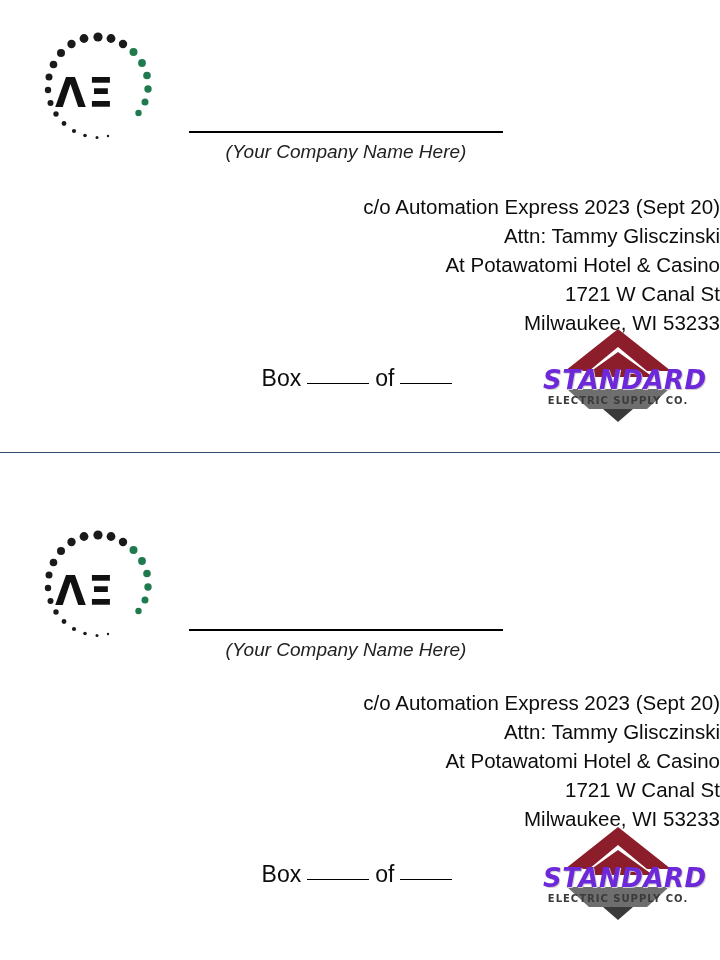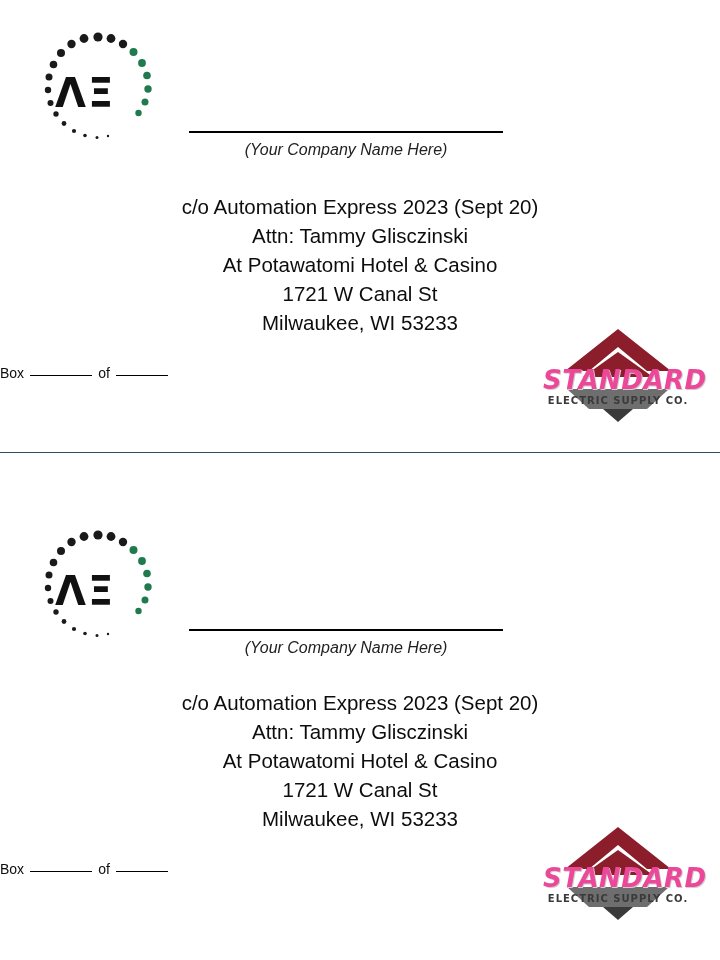--- a/index.html
+++ b/index.html
@@ -69,43 +69,43 @@
     height: 2px;
     background: #000000;
     width: 314px;
   }
   .company-caption {
     position: absolute;
     width: 314px;
     text-align: center;
     font-family: "Liberation Sans", sans-serif;
     font-style: italic;
-    font-size: 16px;
+    font-size: 19px;
     color: #222222;
   }
 
   
   .address {
     position: absolute;
     width: 720px;
     text-align: center;
     font-family: "Liberation Sans", sans-serif;
     font-size: 20.5px;
     line-height: 29px;
     color: #0d0d0d;
   }
-  .address div { white-space: nowrap; }
+  .address div { white-space: nowrap; text-align: right; }
 
   
   .boxline {
     position: absolute;
     width: 720px;
-    text-align: left;
-    font-family: "Liberation Sans", sans-serif;
-    font-size: 14px;
+    text-align: center;
+    font-family: "Liberation Sans", sans-serif;
+    font-size: 23px;
     color: #0d0d0d;
   }
   .blank-rule {
     display: inline-block;
     width: 62px;
     border-bottom: 1.6px solid #000;
     margin: 0 6px;
     vertical-align: 2px;
   }
   .blank-rule.short { width: 52px; }
@@ -120,21 +120,21 @@
     position: absolute;
     left: 0;
     top: 40px;
     width: 150px;
     text-align: center;
     font-family: "DejaVu Sans", sans-serif;
     font-weight: 700;
     font-style: italic;
     font-size: 26px;
     letter-spacing: 0.5px;
-    color: #ec4899;
+    color: #6d28d9;
     text-shadow: 1px 1px 0 #cfcfcf;
   }
   .std-sub {
     position: absolute;
     left: 0;
     top: 70px;
     width: 150px;
     text-align: center;
     font-family: "DejaVu Sans", sans-serif;
     font-weight: 700;

